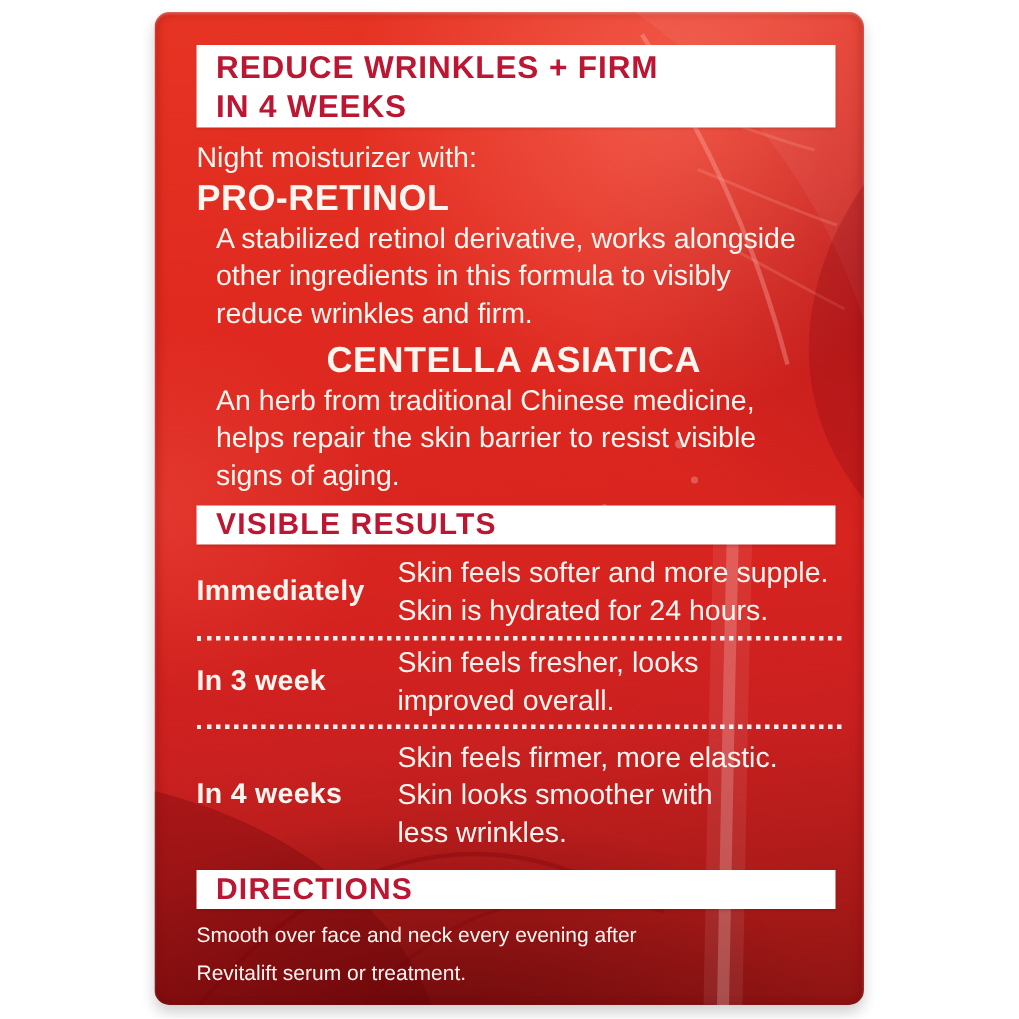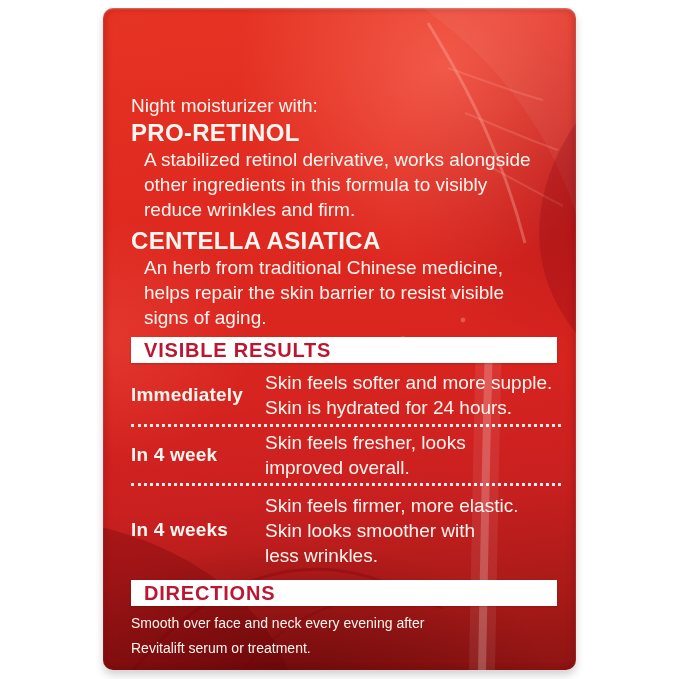--- a/index.html
+++ b/index.html
@@ -42,21 +42,21 @@
   }
   .banner-results{top:329px;}
   .banner-directions{top:572px;}
 
   
   .intro{
     position:absolute;left:28px;right:22px;top:86px;color:#fdf5f0;
   }
   .lead{font-size:19px;line-height:24px;margin-bottom:3px;}
   .ing-name{font-size:24px;line-height:24px;font-weight:bold;margin:3px 0 2px;letter-spacing:0.3px;}
-  .ing-name.second{margin-top:7px;}
+  .ing-name.second{margin-top:7px;text-align:center;}
   .ing-desc{font-size:19px;line-height:25px;padding-left:13px;white-space:pre-line;}
 
   
   .rtable{position:absolute;left:28px;top:357px;width:430px;color:#fdf5f0;}
   .rrow{display:flex;align-items:center;box-sizing:border-box;}
   .rrow-1{height:59px;}
   .rrow-2{height:56px;}
   .rrow-3{height:88px;}
   .rwhen{flex:0 0 134px;font-size:19px;font-weight:bold;letter-spacing:0.2px;}
   .rtext{flex:1;font-size:19px;line-height:25px;white-space:pre-line;}
@@ -84,20 +84,22 @@
       <circle cx="350" cy="288" r="3" fill="rgba(255,255,255,0.28)"></circle>
       <circle cx="360" cy="312" r="2.4" fill="rgba(255,255,255,0.24)"></circle>
       <circle cx="300" cy="330" r="2" fill="rgba(255,255,255,0.20)"></circle>
       <path d="M386,330 C383,440 381,560 379,662" stroke="rgba(255,255,255,0.08)" stroke-width="26" fill="none"></path>
       <path d="M386,330 C383,440 381,560 379,662" stroke="rgba(255,235,230,0.22)" stroke-width="8" fill="none"></path>
       <path d="M-20,515 C85,535 160,595 185,662 L-20,662 Z" fill="rgba(95,0,6,0.28)"></path>
       <path d="M30,662 C115,560 215,538 305,585" stroke="rgba(120,0,10,0.30)" stroke-width="3" fill="none"></path>
       <path d="M140,662 C190,600 260,575 340,600" stroke="rgba(120,0,10,0.22)" stroke-width="2.5" fill="none"></path>
     </svg>
 
+    <div class="banner banner-main">REDUCE WRINKLES + FIRM
+IN 4 WEEKS</div>
 
     <div class="intro">
       <div class="lead">Night moisturizer with:</div>
       <div class="ing-name">PRO-RETINOL</div>
       <div class="ing-desc">A stabilized retinol derivative, works alongside
 other ingredients in this formula to visibly
 reduce wrinkles and firm.</div>
       <div class="ing-name second">CENTELLA ASIATICA</div>
       <div class="ing-desc">An herb from traditional Chinese medicine,
 helps repair the skin barrier to resist visible
@@ -107,21 +109,21 @@
     <div class="banner banner-section banner-results">VISIBLE RESULTS</div>
 
     <div class="rtable">
       <div class="rrow rrow-1">
         <div class="rwhen">Immediately</div>
         <div class="rtext">Skin feels softer and more supple.
 Skin is hydrated for 24 hours.</div>
       </div>
       <div class="divider"></div>
       <div class="rrow rrow-2">
-        <div class="rwhen">In 4 week</div>
+        <div class="rwhen">In 3 week</div>
         <div class="rtext">Skin feels fresher, looks
 improved overall.</div>
       </div>
       <div class="divider"></div>
       <div class="rrow rrow-3">
         <div class="rwhen">In 4 weeks</div>
         <div class="rtext">Skin feels firmer, more elastic.
 Skin looks smoother with
 less wrinkles.</div>
       </div>

